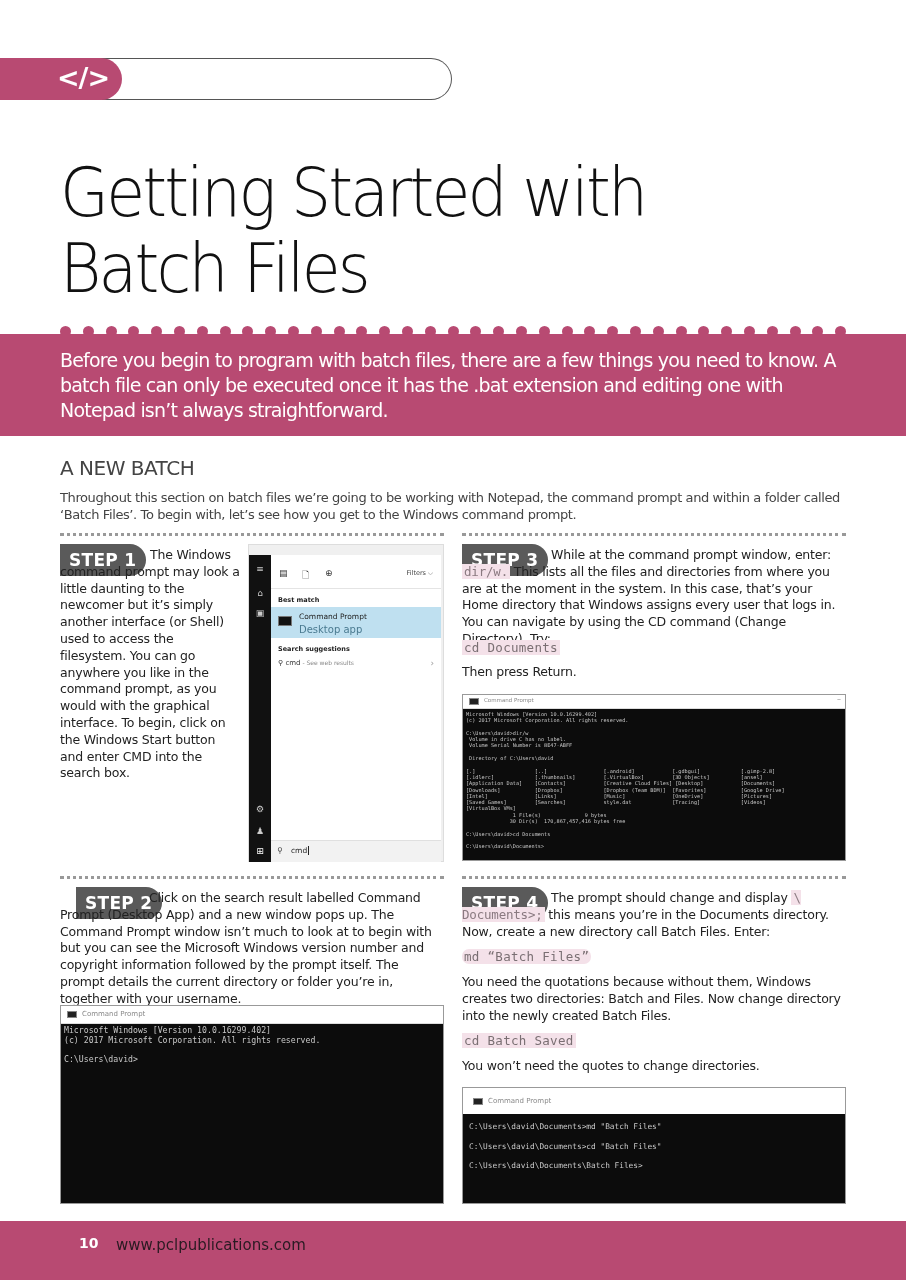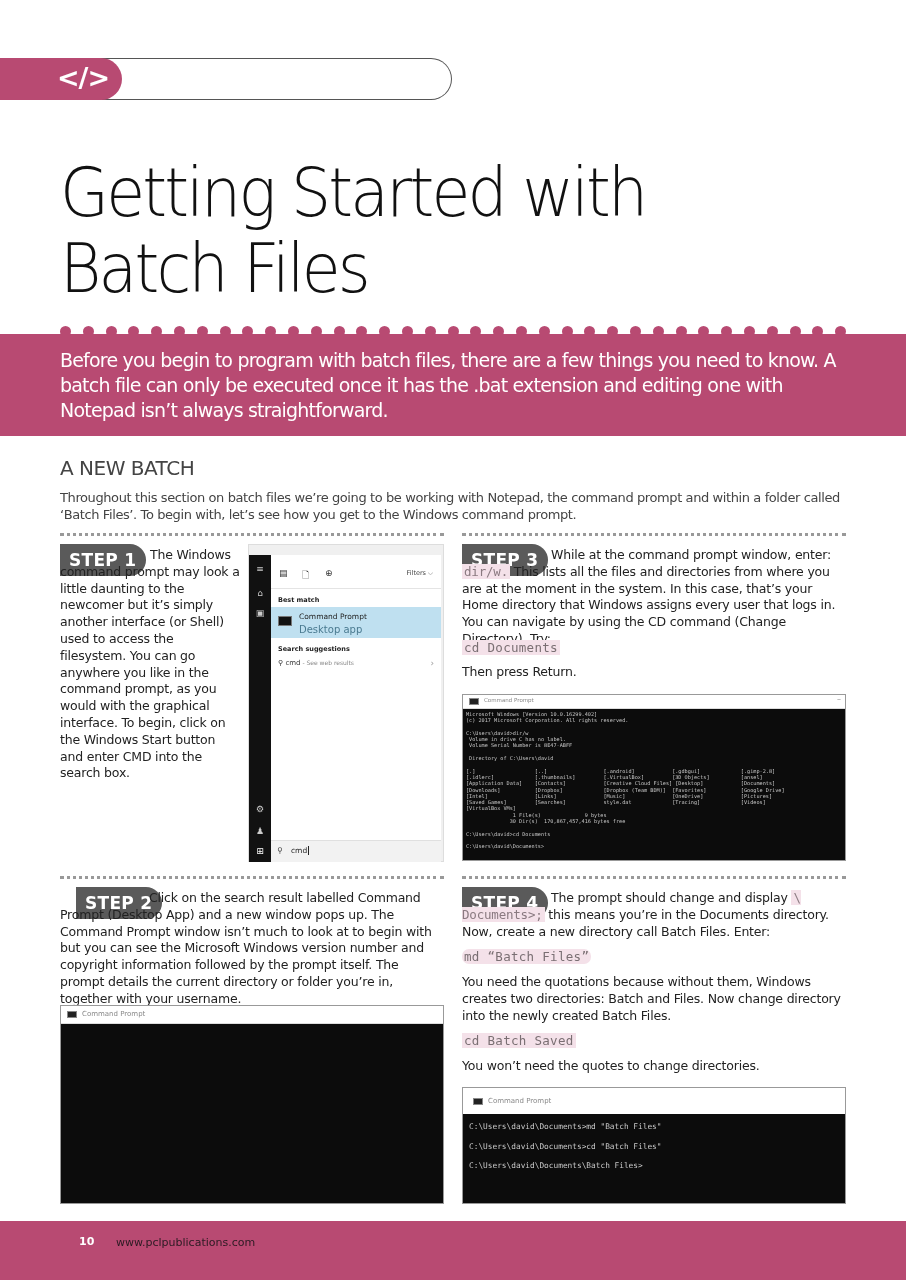--- a/index.html
+++ b/index.html
@@ -64,22 +64,22 @@
   .terminal .titlebar .t-title { position: absolute; left: 21px; top: 4px; font-size: 7px; color: #888; }
   .terminal .titlebar .t-min { position: absolute; right: 4px; top: 2px; font-size: 8px; color: #999; }
   .terminal pre { font-family: "DejaVu Sans Mono", monospace; color: #c8c8c8; white-space: pre; padding: 2px 3px; }
 
   .term2 pre { font-size: 8.2px; line-height: 9.5px; }
   .term3 pre { font-size: 5.2px; line-height: 6.3px; }
   .term4 pre { font-size: 7.8px; line-height: 19.5px; padding-top: 3px; padding-left: 6px; }
 
   
   .footer { position: absolute; left: 0; top: 1221px; width: 906px; height: 59px; background: #b84a72; }
-  .footer .page-num { position: absolute; left: 79px; top: 14px; font-size: 11px; font-weight: bold; color: #fff; }
-  .footer .site { position: absolute; left: 116px; top: 15px; font-size: 11px; color: #2a1a22; }
+  .footer .page-num { position: absolute; left: 79px; top: 14px; font-size: 14px; font-weight: bold; color: #fff; }
+  .footer .site { position: absolute; left: 116px; top: 15px; font-size: 15px; color: #2a1a22; }
 </style>
 </head>
 <body>
 
 <div class="header-tag">
   <div class="pink"></div>
   <div class="outline"></div>
   <span class="code-icon">&lt;/&gt;</span>
 </div>
 
@@ -211,20 +211,24 @@
 <div class="dotline" style="left:462px; top:876px; width:384px;"></div>
 
 <div class="step-badge" style="left:76px; top:887px;">STEP 2</div>
 <p class="step-text" style="left:60px; top:890px; width:386px; text-indent:89px;">Click on the search result labelled Command Prompt (Desktop App) and a new window pops up. The Command Prompt window isn’t much to look at to begin with but you can see the Microsoft Windows version number and copyright information followed by the prompt itself. The prompt details the current directory or folder you’re in, together with your username.</p>
 
 <div class="terminal term2" style="left:60px; top:1005px; width:384px; height:199px;">
   <div class="titlebar">
     <span class="t-icon"></span>
     <span class="t-title">Command Prompt</span>
   </div>
+  <pre>Microsoft Windows [Version 10.0.16299.402]
+(c) 2017 Microsoft Corporation. All rights reserved.
+
+C:\Users\david&gt;</pre>
 </div>
 
 <div class="step-badge" style="left:462px; top:887px;">STEP 4</div>
 <p class="step-text" style="left:462px; top:890px; width:386px; text-indent:89px;"><span>The prompt should change and display </span><span class="code-inline">\ Documents&gt;;</span><span> this means you’re in the Documents directory. Now, create a new directory call Batch Files. Enter:</span></p>
 <div class="code-block" style="left:462px; top:949px;border-radius:7px;">md “Batch Files”</div>
 <p class="step-text" style="left:462px; top:974px; width:386px;">You need the quotations because without them,  Windows creates two directories: Batch and Files. Now change directory into the newly created Batch Files.</p>
 <div class="code-block" style="left:462px; top:1033px;">cd Batch Saved</div>
 <p class="step-text" style="left:462px; top:1058px;">You won’t need the quotes to change directories.</p>
 
 <div class="terminal term4" style="left:462px; top:1087px; width:384px; height:117px;">

